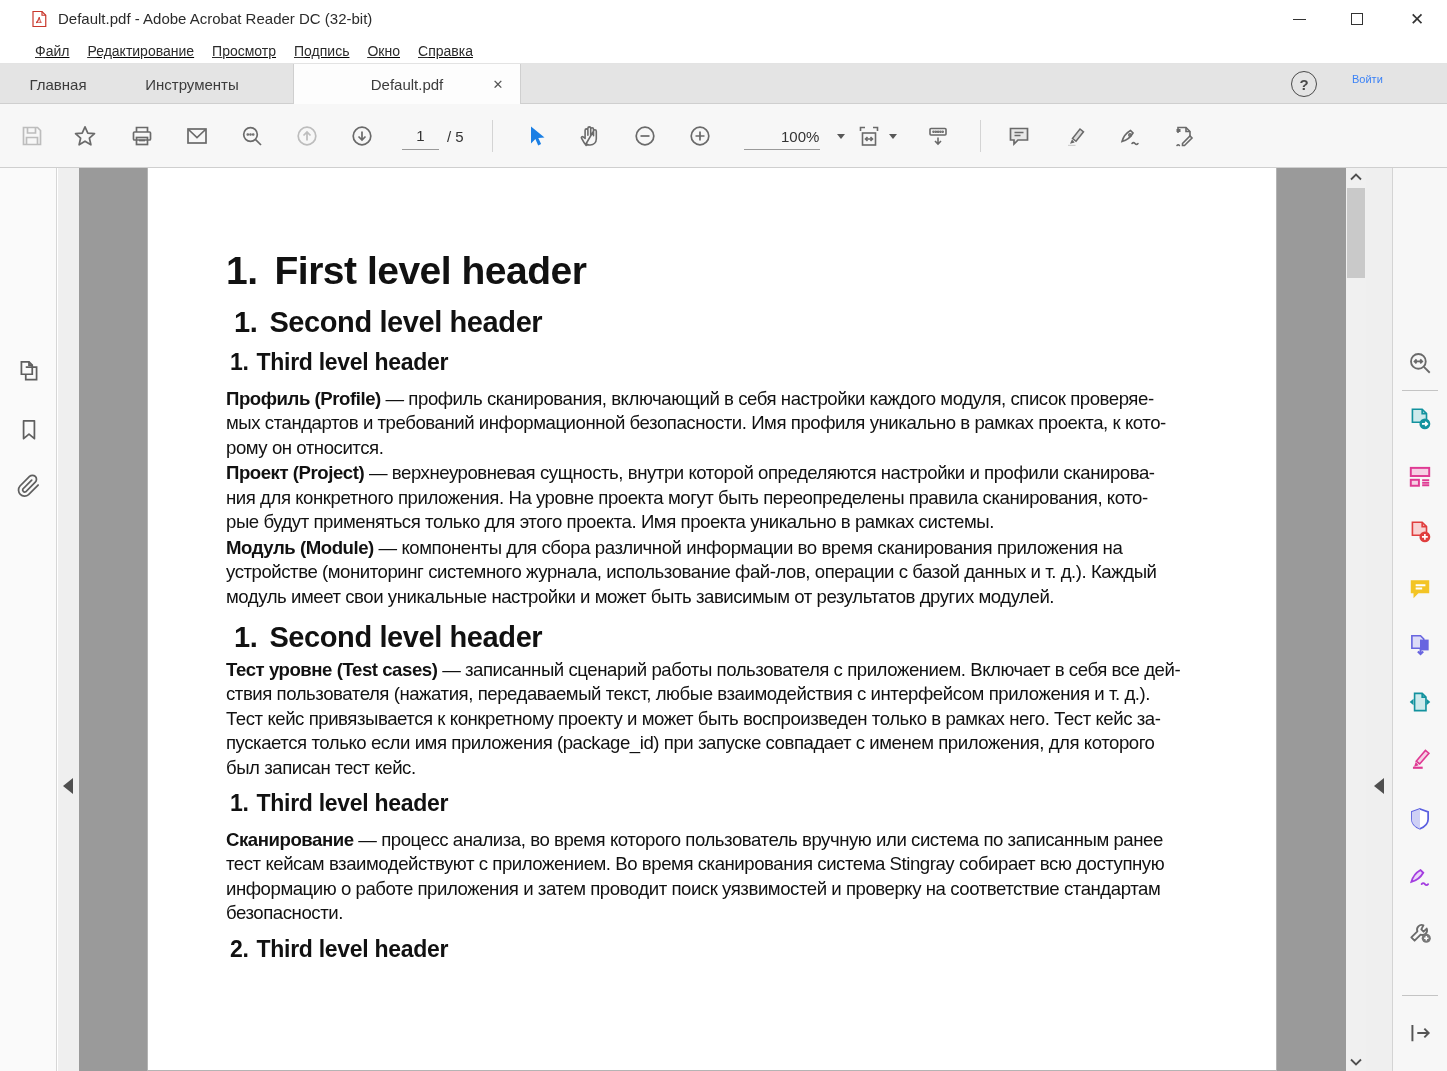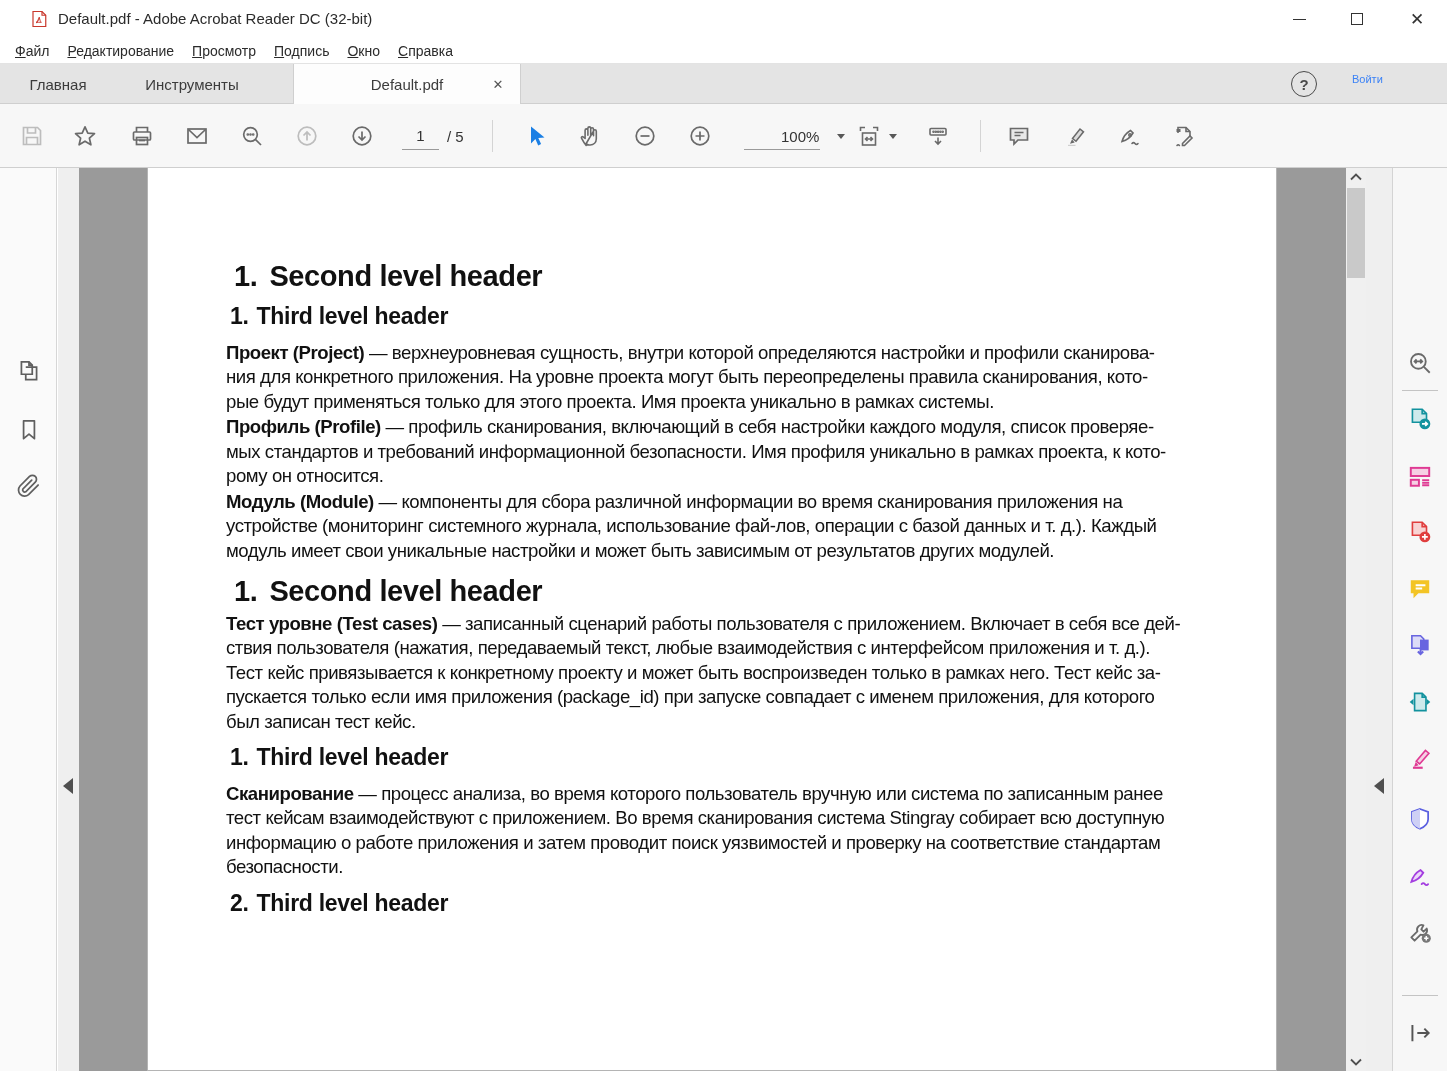--- a/index.html
+++ b/index.html
@@ -10,21 +10,21 @@
   .titlebar { position:absolute; left:0; top:0; width:1447px; height:38px; background:#fff; }
   .app-icon { position:absolute; left:30px; top:10px; width:18px; height:18px; }
   .title-text { position:absolute; left:58px; top:10px; font-size:15px; color:#2b2b2b; }
   .winbtn { position:absolute; top:0; width:46px; height:38px; display:flex; align-items:center; justify-content:center; color:#333; }
   .winbtn.min { left:1276px; } .winbtn.max { left:1334px; } .winbtn.close { left:1394px; }
   .glyph-min { display:block; width:13px; height:0; border-top:1.6px solid #333; }
   .glyph-max { display:block; width:12px; height:12px; border:1.4px solid #333; }
   .glyph-close { font-size:17px; line-height:1; color:#333; font-weight:400; }
 
   
-  .menubar { position:absolute; left:0; top:38px; width:1447px; height:26px; background:#fff; display:flex; align-items:center; padding-left:6px; border-bottom:1px solid #e3e3e3; }
+  .menubar { position:absolute; left:0; top:38px; width:1447px; height:26px; background:#fff; display:flex; align-items:center; padding-left:26px; border-bottom:1px solid #e3e3e3;text-decoration:underline; }
   .menu-item { display:inline-block; font-size:14px; color:#2b2b2b; padding:3px 9px; }
   .menu-item::first-letter { text-decoration:underline; }
 
   
   .tabbar { position:absolute; left:0; top:64px; width:1447px; height:40px; background:#e4e4e4; border-bottom:1px solid #cfcfcf; }
   .tab { position:absolute; top:0; height:40px; display:flex; align-items:center; justify-content:center; font-size:15px; color:#3c3c3c; }
   .tab.home { left:12px; width:92px; }
   .tab.tools { left:120px; width:144px; }
   .tab.active { left:293px; width:228px; background:#fdfdfd; border-left:1px solid #cfcfcf; border-right:1px solid #cfcfcf; border-bottom:1px solid #fdfdfd; margin-bottom:-1px; height:41px; }
   .tab-close { position:absolute; right:14px; top:12px; width:16px; height:16px; font-size:13px; color:#555; display:flex; align-items:center; justify-content:center; }
@@ -270,28 +270,29 @@
       </svg>
     </span>
 </div>
 <div class="left-strip">
   <span class="collapse-left"></span>
 </div>
 
 <div class="canvas">
   <div class="page">
     <div class="doc-content">
+      <h1 class="first"><span class="num1">1.</span><span>First level header</span></h1>
       <h2><span class="num2">1.</span><span>Second level header</span></h2>
       <h3><span class="num3">1.</span><span>Third level header</span></h3>
+      <p class="body"><b>Профиль (Profile)</b><span> — профиль сканирования, включающий в себя настройки каждого модуля, список проверяе-
+мых стандартов и требований информационной безопасности. Имя профиля уникально в рамках проекта, к кото-
+рому он относится.</span></p>
       <p class="body"><b>Проект (Project)</b><span> — верхнеуровневая сущность, внутри которой определяются настройки и профили сканирова-
 ния для конкретного приложения. На уровне проекта могут быть переопределены правила сканирования, кото-
 рые будут применяться только для этого проекта. Имя проекта уникально в рамках системы.</span></p>
-      <p class="body"><b>Профиль (Profile)</b><span> — профиль сканирования, включающий в себя настройки каждого модуля, список проверяе-
-мых стандартов и требований информационной безопасности. Имя профиля уникально в рамках проекта, к кото-
-рому он относится.</span></p>
       <p class="body"><b>Модуль (Module)</b><span> — компоненты для сбора различной информации во время сканирования приложения на
 устройстве (мониторинг системного журнала, использование фай-лов, операции с базой данных и т. д.). Каждый
 модуль имеет свои уникальные настройки и может быть зависимым от результатов других модулей.</span></p>
       <h2><span class="num2">1.</span><span>Second level header</span></h2>
       <p class="body"><b>Тест уровне (Test cases)</b><span> — записанный сценарий работы пользователя с приложением. Включает в себя все дей-
 ствия пользователя (нажатия, передаваемый текст, любые взаимодействия с интерфейсом приложения и т. д.).
 Тест кейс привязывается к конкретному проекту и может быть воспроизведен только в рамках него. Тест кейс за-
 пускается только если имя приложения (package_id) при запуске совпадает с именем приложения, для которого
 был записан тест кейс.</span></p>
       <h3><span class="num3">1.</span><span>Third level header</span></h3>

